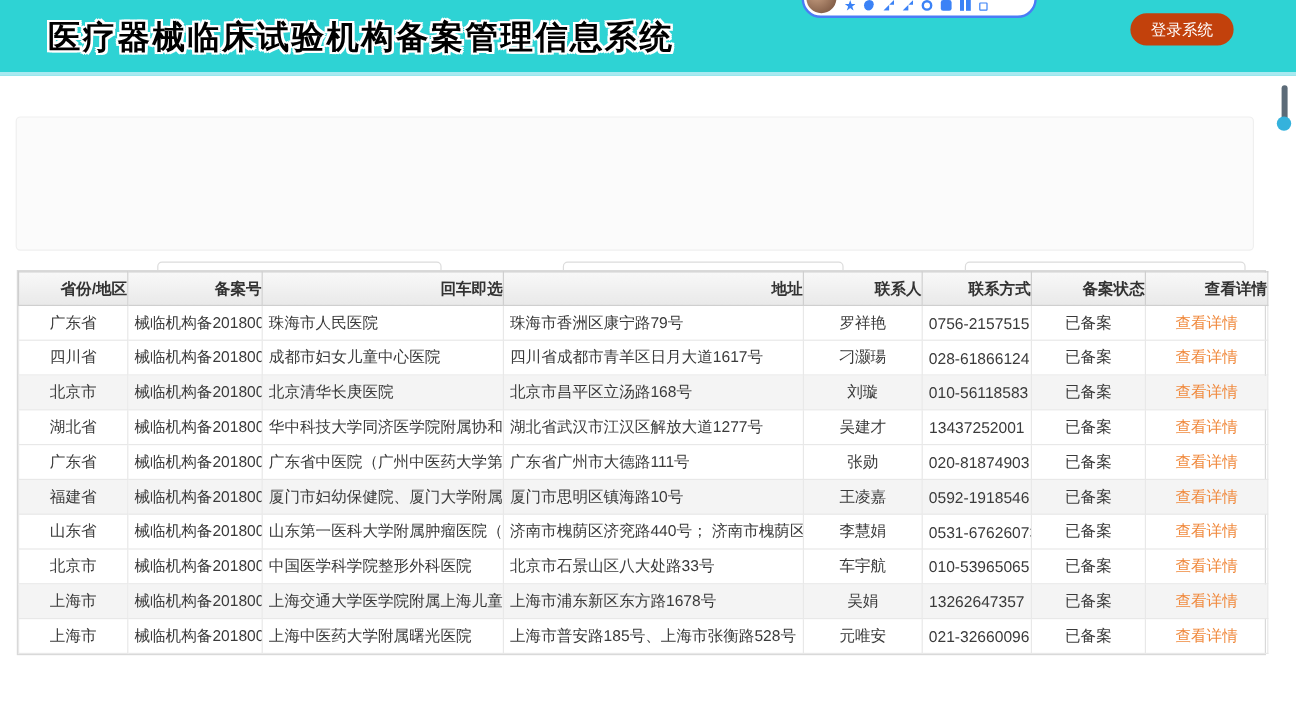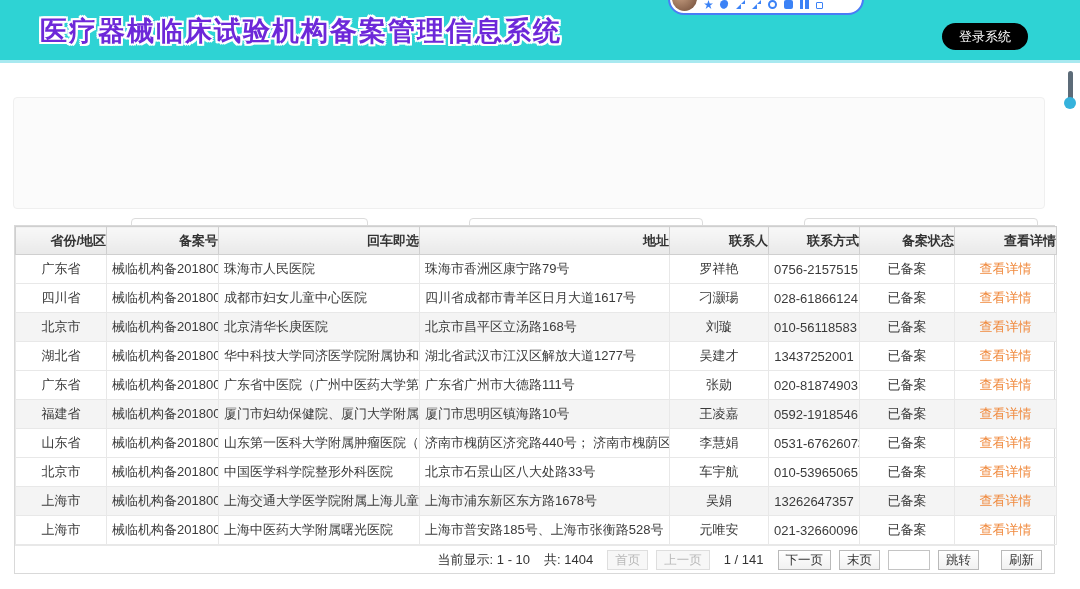--- a/index.html
+++ b/index.html
@@ -2,25 +2,25 @@
 <html><head>
 <meta charset="utf-8">
 <style>
   * { margin:0; padding:0; box-sizing:border-box; }
   html,body { width:1080px; height:589px; background:#fff; overflow:hidden;
     font-family:"Liberation Sans","DejaVu Sans",sans-serif; }
   
   .topbar { position:absolute; left:0; top:0; width:1080px; height:63px;
     background:#2ed3d4; border-bottom:3px solid #a8e9f0; }
   .site-title { position:absolute; left:8px; top:13px; font-size:27px; font-weight:bold;
-    letter-spacing:2px; color:#6d28d9;
+    letter-spacing:2px; color:#000000;
     text-shadow:-2px 0 0 #fff,2px 0 0 #fff,0 -2px 0 #fff,0 2px 0 #fff,
       -2px -2px 0 #fff,2px -2px 0 #fff,-2px 2px 0 #fff,2px 2px 0 #fff;padding-left:32px; }
-  .login-btn { position:absolute; right:52px; top:23px; height:27px; padding:0 17px;
-    background:#000000; color:#fff; font-size:13px; border:none; border-radius:14px;
+  .login-btn { position:absolute; right:52px; top:11px; height:27px; padding:0 17px;
+    background:#c2410c; color:#fff; font-size:13px; border:none; border-radius:14px;
     cursor:pointer; line-height:27px; }
   
   .float-widget { position:absolute; left:668px; top:-17px; width:196px; height:32px;
     background:#fff; border:2px solid #4a7cf6; border-radius:17px; display:flex;
     align-items:flex-end; padding:2px 8px 2px 2px; gap:7px; }
   .fw-avatar { width:25px; height:25px; border-radius:50%;
     background:radial-gradient(circle at 35% 35%, #c9a184, #6e4a36); flex:none; }
   .fw-ic { width:9px; height:9px; flex:none; margin-bottom:2px; }
   .fw-ic.round { border:2px solid #3b82f6; border-radius:50%; }
   .fw-ic.solid { background:#3b82f6; border-radius:2px; }
@@ -295,25 +295,13 @@
     <td class="c">元唯安</td>
     <td class="c">021-32660096</td>
     <td class="c">已备案</td>
     <td class="c">
       <a class="detail" href="#">查看详情</a>
     </td>
   </tr>
       </tbody>
   </table>
 
-  <div class="pager">
-    <span class="txt">当前显示: 1 - 10</span>
-    <span class="txt">共: 1404</span>
-    <button class="pg-btn disabled">首页</button>
-    <button class="pg-btn disabled">上一页</button>
-    <span class="txt" style="margin:0 6px;">1 / 141</span>
-    <button class="pg-btn">下一页</button>
-    <button class="pg-btn">末页</button>
-    <input class="pg-input" value="" style="">
-    <button class="pg-btn">跳转</button>
-    <button class="pg-btn pg-refresh">刷新</button>
-  </div>
 </div>
 
 </body></html>

